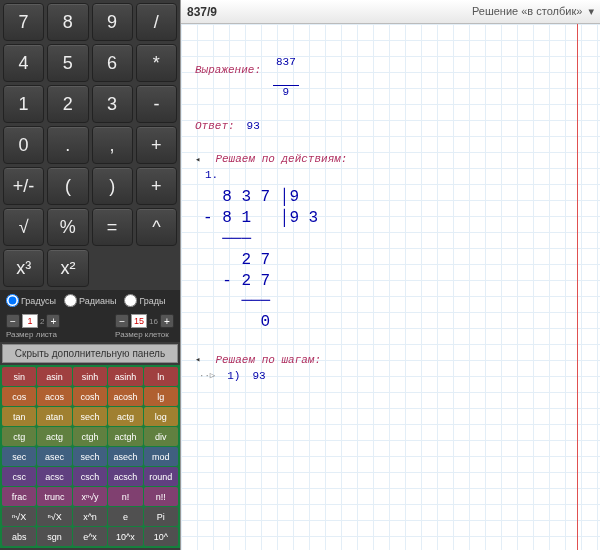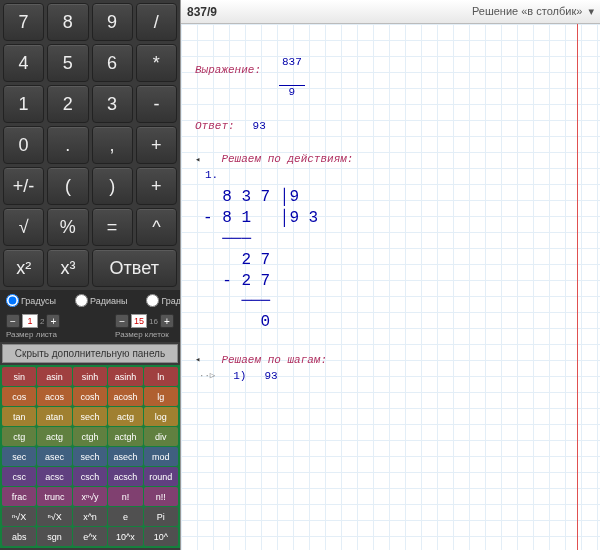--- a/index.html
+++ b/index.html
@@ -3,21 +3,21 @@
 <meta charset="utf-8">
 <style>
 *{margin:0;padding:0;box-sizing:border-box}
 body{font-family:Arial,sans-serif;width:600px;height:550px;overflow:hidden;background:#fff}
 .app{display:flex;height:550px}
 .calc{width:180px;background:#3a3a3a;display:flex;flex-direction:column}
 .keys{display:grid;grid-template-columns:repeat(4,1fr);padding:3px;gap:3px}
 .key{height:38px;background:linear-gradient(#4a4a4a,#333);color:#eee;border:1px solid #222;border-radius:4px;font-size:16px;display:flex;align-items:center;justify-content:center;cursor:pointer;box-shadow:inset 0 1px 0 rgba(255,255,255,0.1)}
 .key.big{font-size:18px}
 .answer-key{grid-column:span 2}
-.mode{padding:4px 6px;background:#2a2a2a;color:#ccc;font-size:9px;display:flex;gap:19px;align-items:center}
+.mode{padding:4px 6px;background:#2a2a2a;color:#ccc;font-size:9px;display:flex;gap:8px;align-items:center}
 .mode label{display:flex;gap:2px;align-items:center;cursor:pointer}
 .sizes{padding:3px 6px;background:#2a2a2a;display:flex;justify-content:space-between;gap:8px}
 .size-ctrl{display:flex;flex-direction:column;gap:2px}
 .size-row{display:flex;align-items:center;gap:2px;color:#999;font-size:8px}
 .size-btn{width:14px;height:14px;background:#555;color:#fff;border:1px solid #333;border-radius:2px;display:flex;align-items:center;justify-content:center;font-size:10px;cursor:pointer}
 .size-val{width:16px;height:14px;background:#fff;color:#c00;font-size:9px;display:flex;align-items:center;justify-content:center;border:1px solid #999}
 .size-label{color:#aaa;font-size:8px}
 .hide-btn{padding:3px;background:#bbb;color:#333;font-size:10px;text-align:center;border:1px solid #888;cursor:pointer;margin:2px}
 .fn-keys{display:grid;grid-template-columns:repeat(5,1fr);gap:1px;padding:2px;background:#15803d}
 .fn{height:19px;font-size:9px;color:#fff;display:flex;align-items:center;justify-content:center;cursor:pointer;border-radius:2px}
@@ -29,21 +29,21 @@
 .fn.rF{background:#604080}
 .fn.rG{background:#804070}
 .fn.rH{background:#505050}
 .right{flex:1;display:flex;flex-direction:column;border-left:1px solid #999}
 .hdr{height:24px;background:linear-gradient(#fff,#e8e8e8);border-bottom:1px solid #bbb;display:flex;align-items:center;padding:0 6px;justify-content:space-between;font-size:12px}
 .expr{color:#333;font-weight:bold}
 .mode-sel{color:#555;font-size:11px}
 .notebook{flex:1;background:#fff;background-image:linear-gradient(#e3eef7 1px,transparent 1px),linear-gradient(90deg,#e3eef7 1px,transparent 1px);background-size:16px 16px;position:relative;padding:16px 14px;font-family:'Courier New',monospace;font-size:11px;color:#00a}
 .margin-line{position:absolute;top:0;bottom:0;right:22px;width:1px;background:#e05050}
 .nb-label{color:#b03060;font-style:italic}
-.nb-line{display:flex;align-items:center;gap:18px;margin-bottom:4px}
+.nb-line{display:flex;align-items:center;gap:12px;margin-bottom:4px}
 .frac{display:inline-flex;flex-direction:column;align-items:center;line-height:1.2}
 .frac .n{border-bottom:1px solid #00a;padding:16px 3px}
 .frac .d{padding:0 3px}
 .section{margin-top:21px}
 .longdiv{font-family:'Courier New',monospace;color:#00a;font-size:16px;line-height:1.3;white-space:pre;margin-top:6px;margin-left:8px}
 .bullet{color:#333;margin-right:3px;font-size:9px}
 .stepn{color:#00a;margin-left:10px}
 </style>
 </head>
 <body>
@@ -68,23 +68,22 @@
         <div class="key big">,</div>
         <div class="key big">+</div>
         <div class="key big">+/-</div>
         <div class="key big">(</div>
         <div class="key big">)</div>
         <div class="key big">+</div>
         <div class="key big">√</div>
         <div class="key big">%</div>
         <div class="key big">=</div>
         <div class="key big">^</div>
+        <div class="key big">x³</div>
         <div class="key big">x²</div>
-        <div class="key big">x³</div>
-        <div class="key big answer-key">Ответ</div>
       </div>
     <div class="mode">
       <label>
           <input type="radio" name="m" checked="" style="">
           <span>Градусы</span>
         </label>
       <label>
           <input type="radio" name="m" style="">
           <span>Радианы</span>
         </label>

